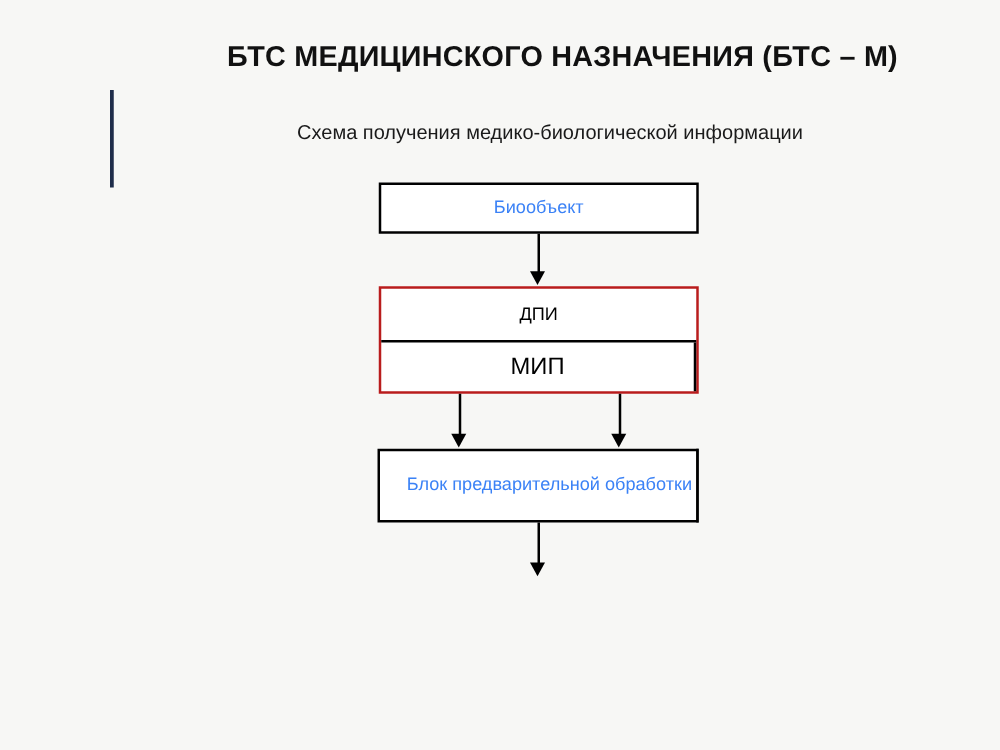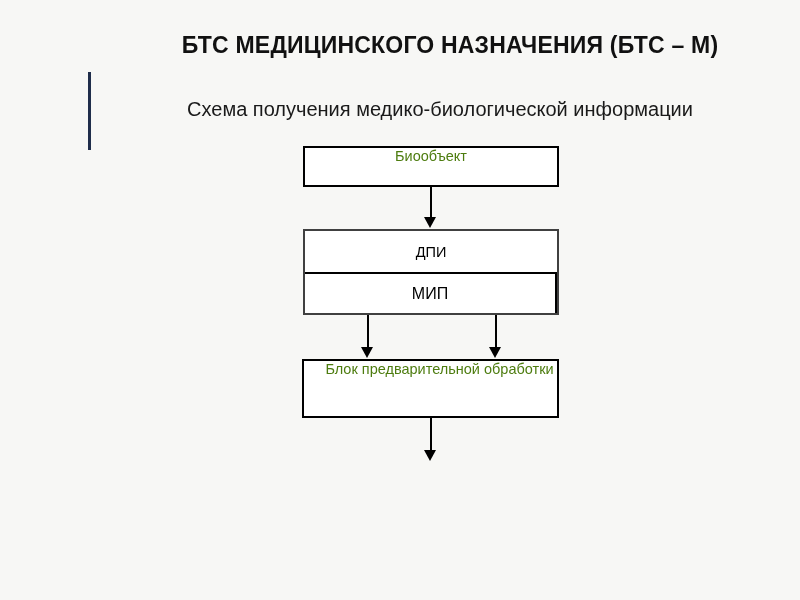--- a/index.html
+++ b/index.html
@@ -40,34 +40,35 @@
     width: 3px;
     height: 78px;
     background: #1f2d4a;
   }
   #subtitle {
     position: absolute;
     left: 70px;
     top: 98px;
     width: 660px;
     text-align: center;
-    font-size: 20px;
+    font-size: 16px;
     color: #1a1a1a;
     white-space: nowrap;
   }
 
   
   .node {
     position: absolute;
     box-sizing: border-box;
     background: #ffffff;
     border: 2px solid #000000;
-    color: #4d7c0f;
+    color: #3b82f6;
     font-size: 14.5px;
     display: flex;
+    align-items: center;
     justify-content: center;
     text-align: center;
     line-height: 1.12;
   }
   .node-label {
     display: block;
     white-space: nowrap;
   }
 
   
@@ -79,21 +80,21 @@
   }
 
   
   #node-dpi-block {
     position: absolute;
     left: 263px;
     top: 229px;
     width: 256px;
     height: 86px;
     box-sizing: border-box;
-    border: 2px solid #404040;
+    border: 2px solid #b91c1c;
     background: #ffffff;
     display: flex;
     flex-direction: column;
   }
   #node-dpi {
     flex: 0 0 41px;
     border-bottom: 2px solid #000000;
     display: flex;
     align-items: center;
     justify-content: center;
@@ -102,21 +103,21 @@
   }
   #dpi-row {
     flex: 1 1 auto;
     display: flex;
   }
   #node-mip, #node-bip {
     flex: 1 1 50%;
     display: flex;
     align-items: center;
     justify-content: center;
-    font-size: 16px;
+    font-size: 19px;
     color: #000000;
   }
   #node-mip {
     border-right: 2px solid #000000;
   }
 
   
   #node-preproc {
     left: 262px;
     top: 359px;

